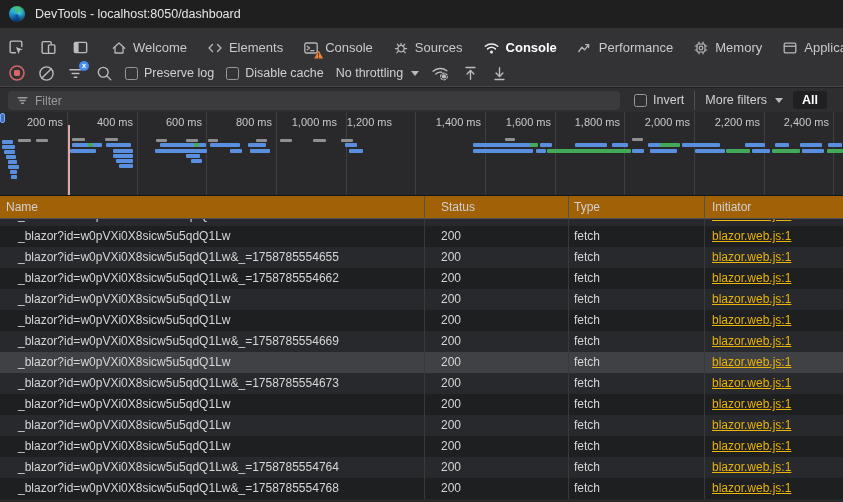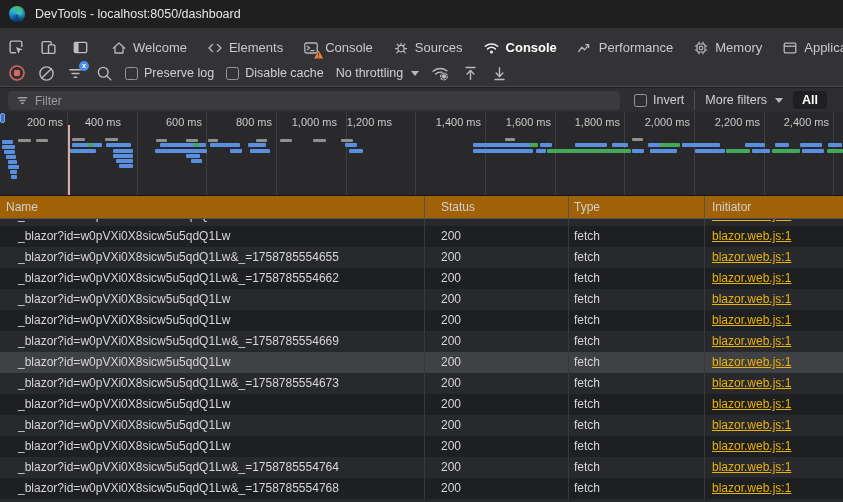--- a/index.html
+++ b/index.html
@@ -296,21 +296,21 @@
       </span>
       <span class="all-pill">All</span>
     </span>
   </div>
 
   <div id="overview">
     <div id="ruler">
         <div class="gridline" style="left: 67px;"></div>
         <div class="ticklabel" style="left: 1px;">200 ms</div>
         <div class="gridline" style="left: 137px;"></div>
-        <div class="ticklabel" style="left: 59px;">400 ms</div>
+        <div class="ticklabel" style="left: 71px;">400 ms</div>
         <div class="gridline" style="left: 206px;"></div>
         <div class="ticklabel" style="left: 140px;">600 ms</div>
         <div class="gridline" style="left: 276px;"></div>
         <div class="ticklabel" style="left: 210px;">800 ms</div>
         <div class="gridline" style="left: 346px;"></div>
         <div class="ticklabel" style="left: 275px;">1,000 ms</div>
         <div class="gridline" style="left: 415px;"></div>
         <div class="ticklabel" style="left: 330px;">1,200 ms</div>
         <div class="gridline" style="left: 485px;"></div>
         <div class="ticklabel" style="left: 419px;">1,400 ms</div>

